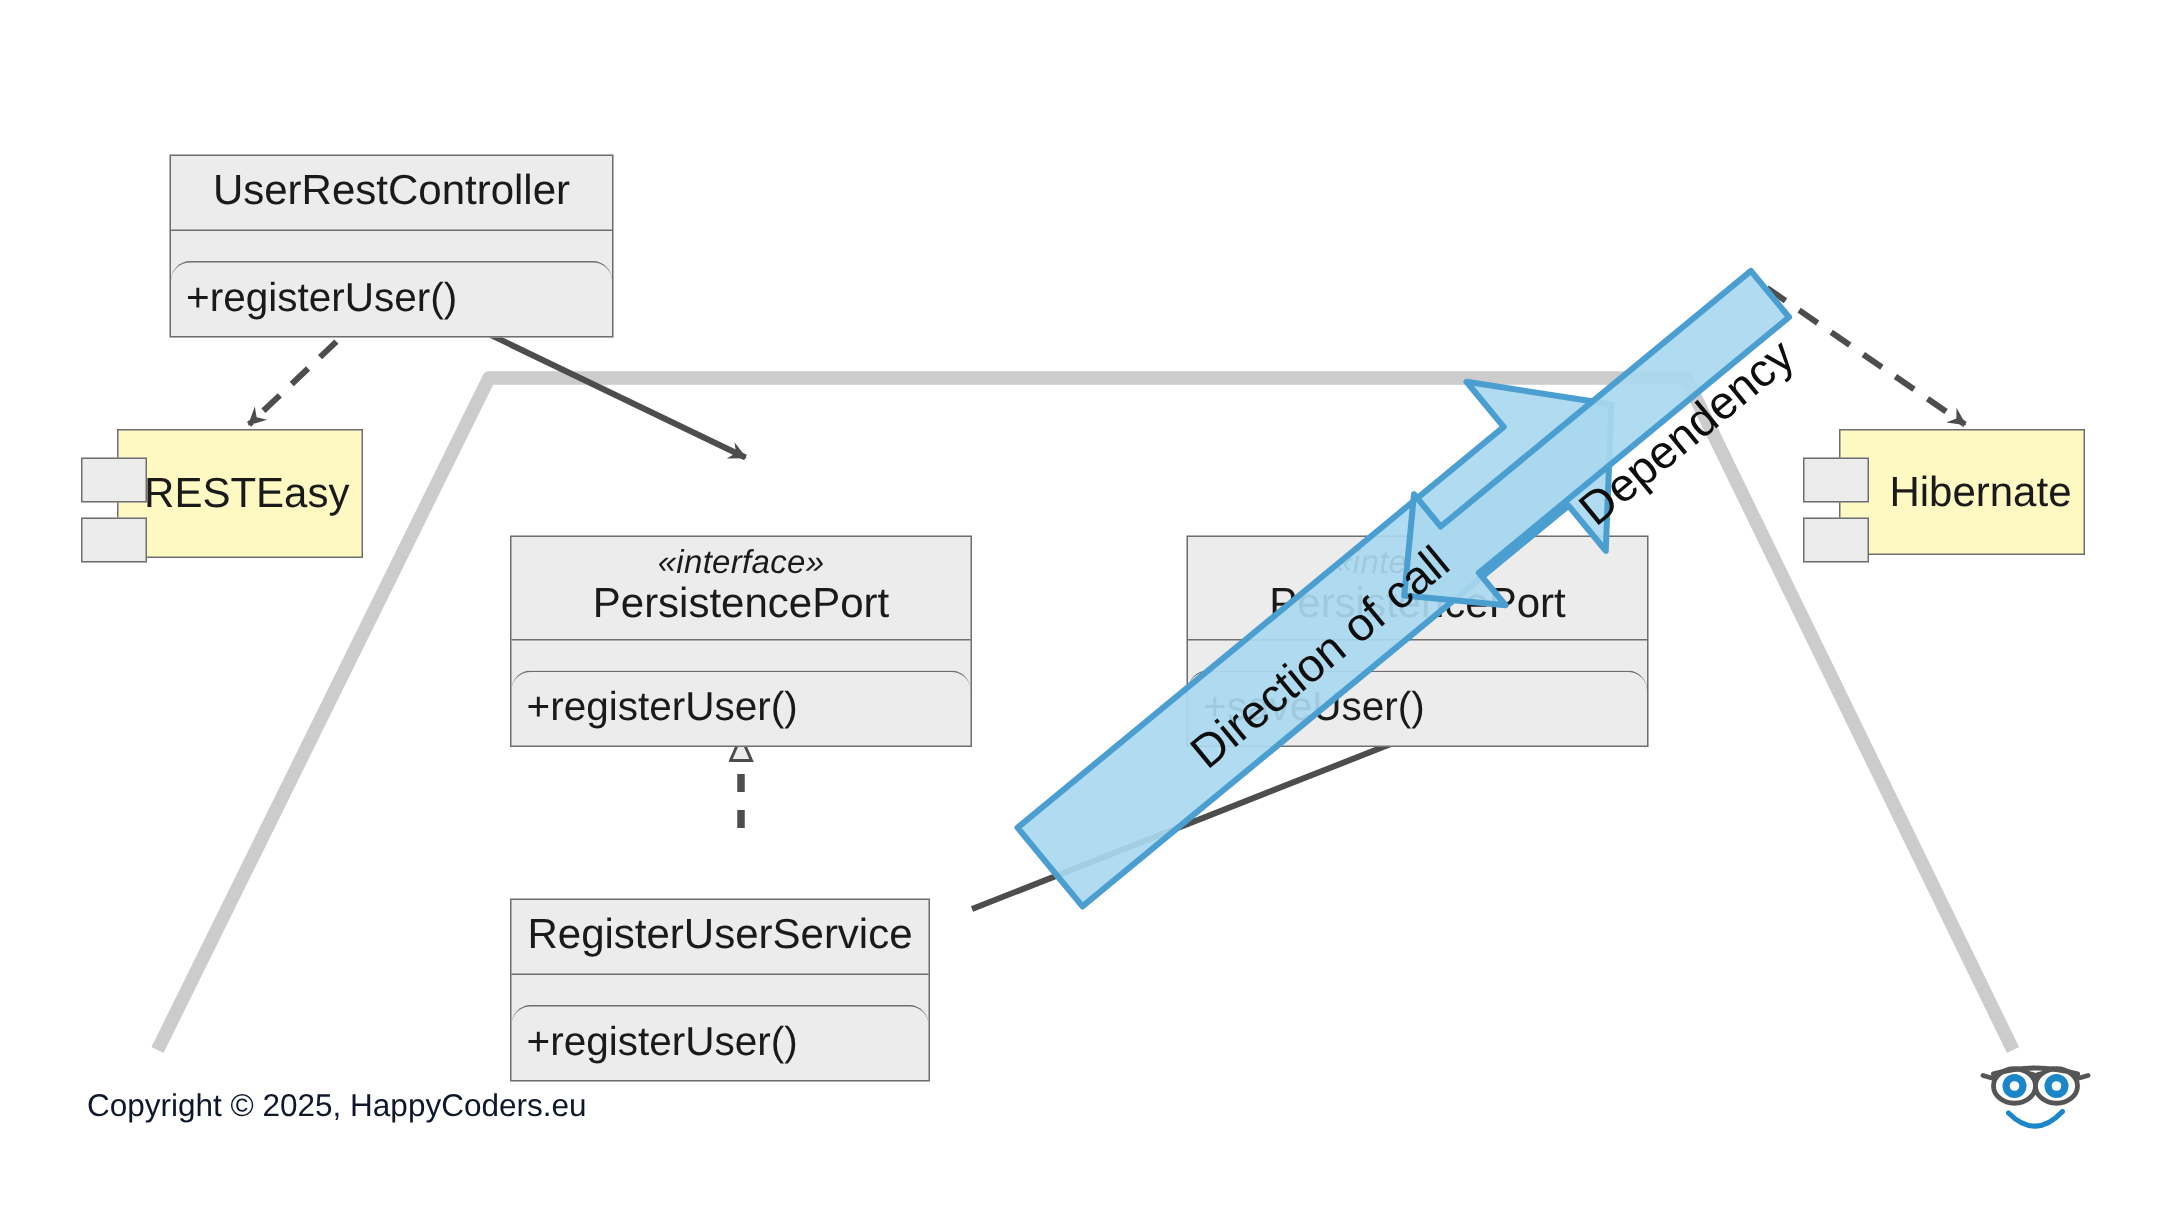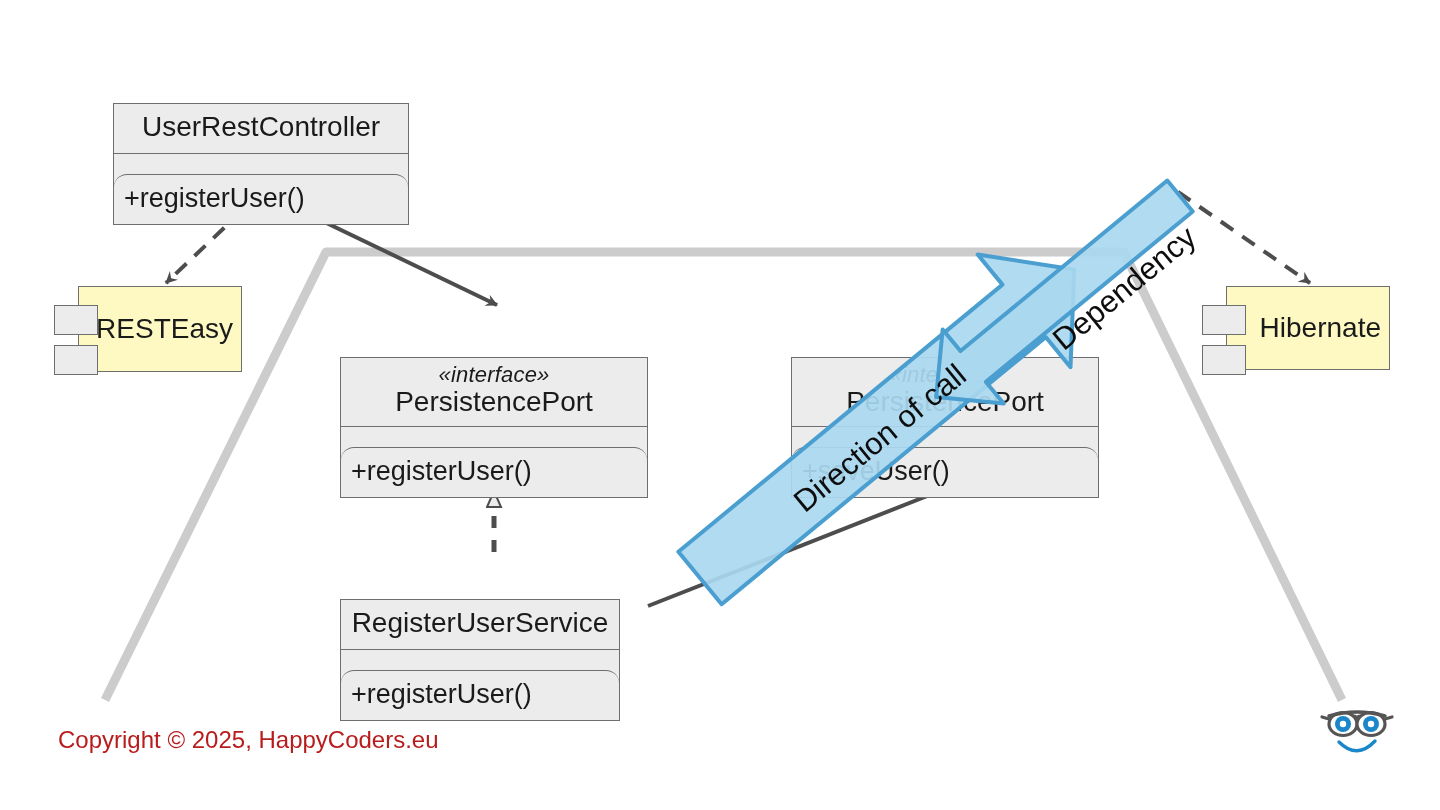--- a/index.html
+++ b/index.html
@@ -100,22 +100,22 @@
     font-size: 31px;
     color: #0d0d0d;
     white-space: nowrap;
     transform-origin: 0 0;
     pointer-events: none;
   }
   #copyright {
     position: absolute;
     left: 58px;
     top: 726px;
-    font-size: 24px;
-    color: #b91c1c;
+    font-size: 21px;
+    color: #0f172a;
     z-index: 4;
   }
   #logo {
     position: absolute;
     left: 1320px;
     top: 706px;
     width: 74px;
     height: 52px;
     z-index: 4;
   }

